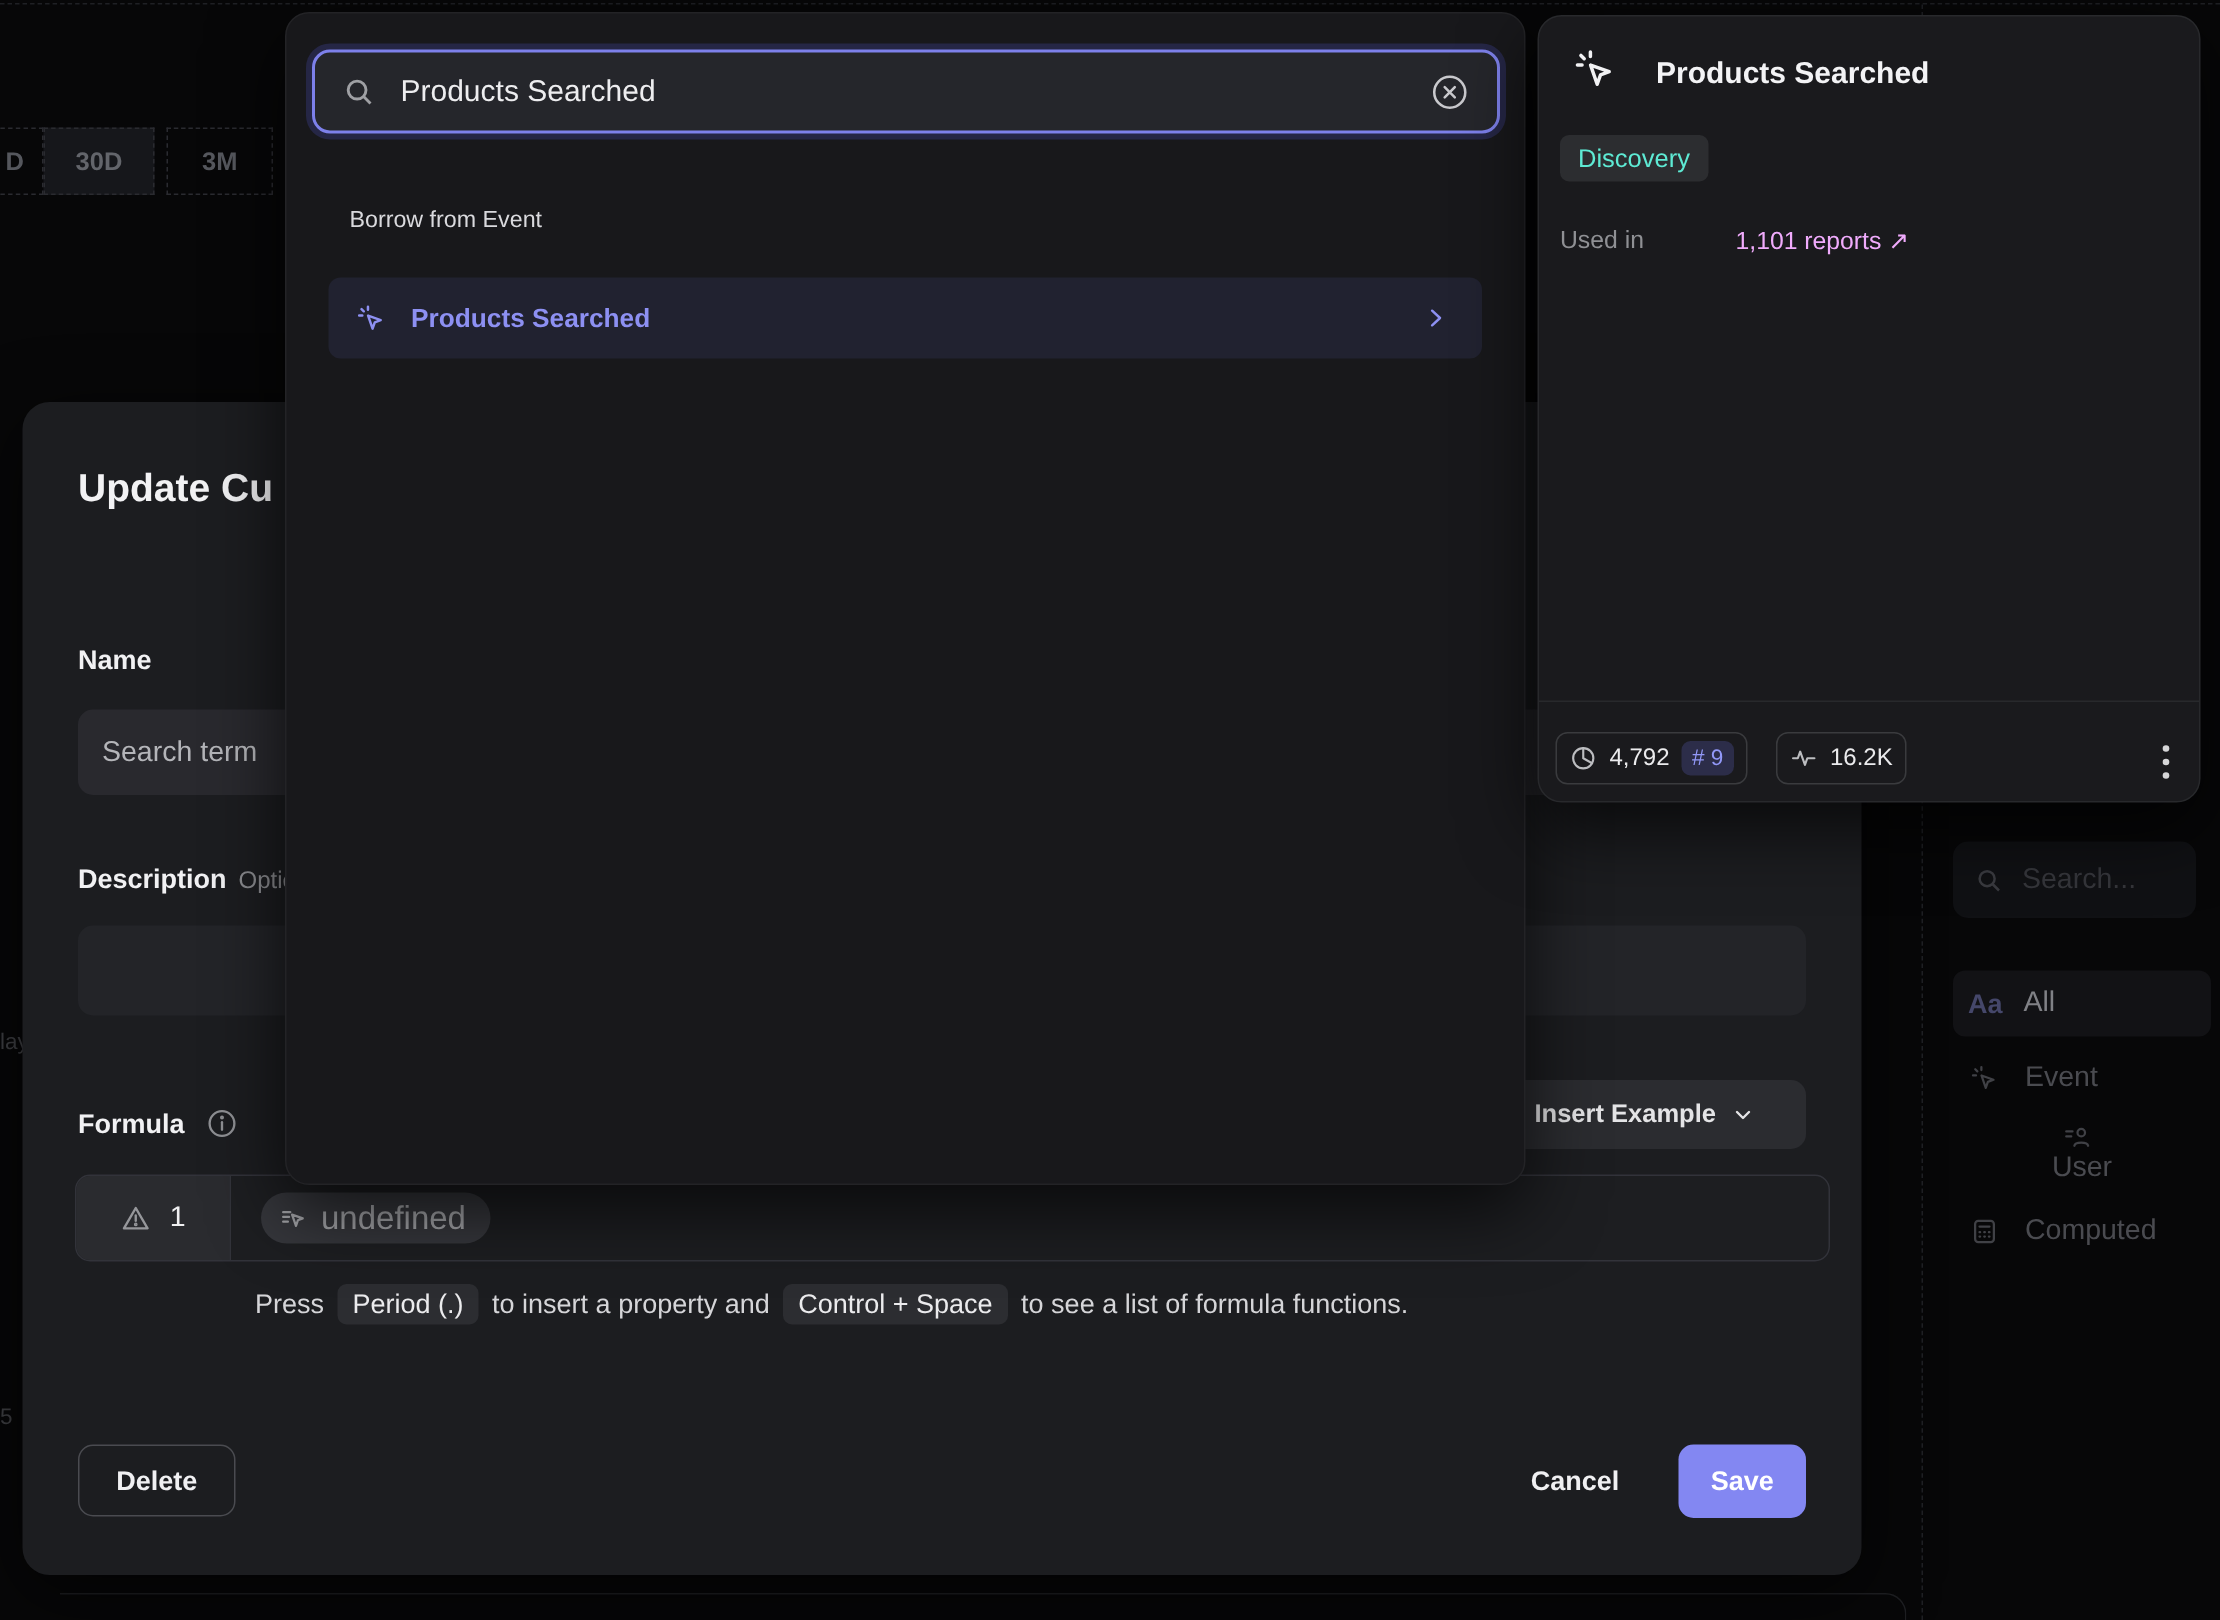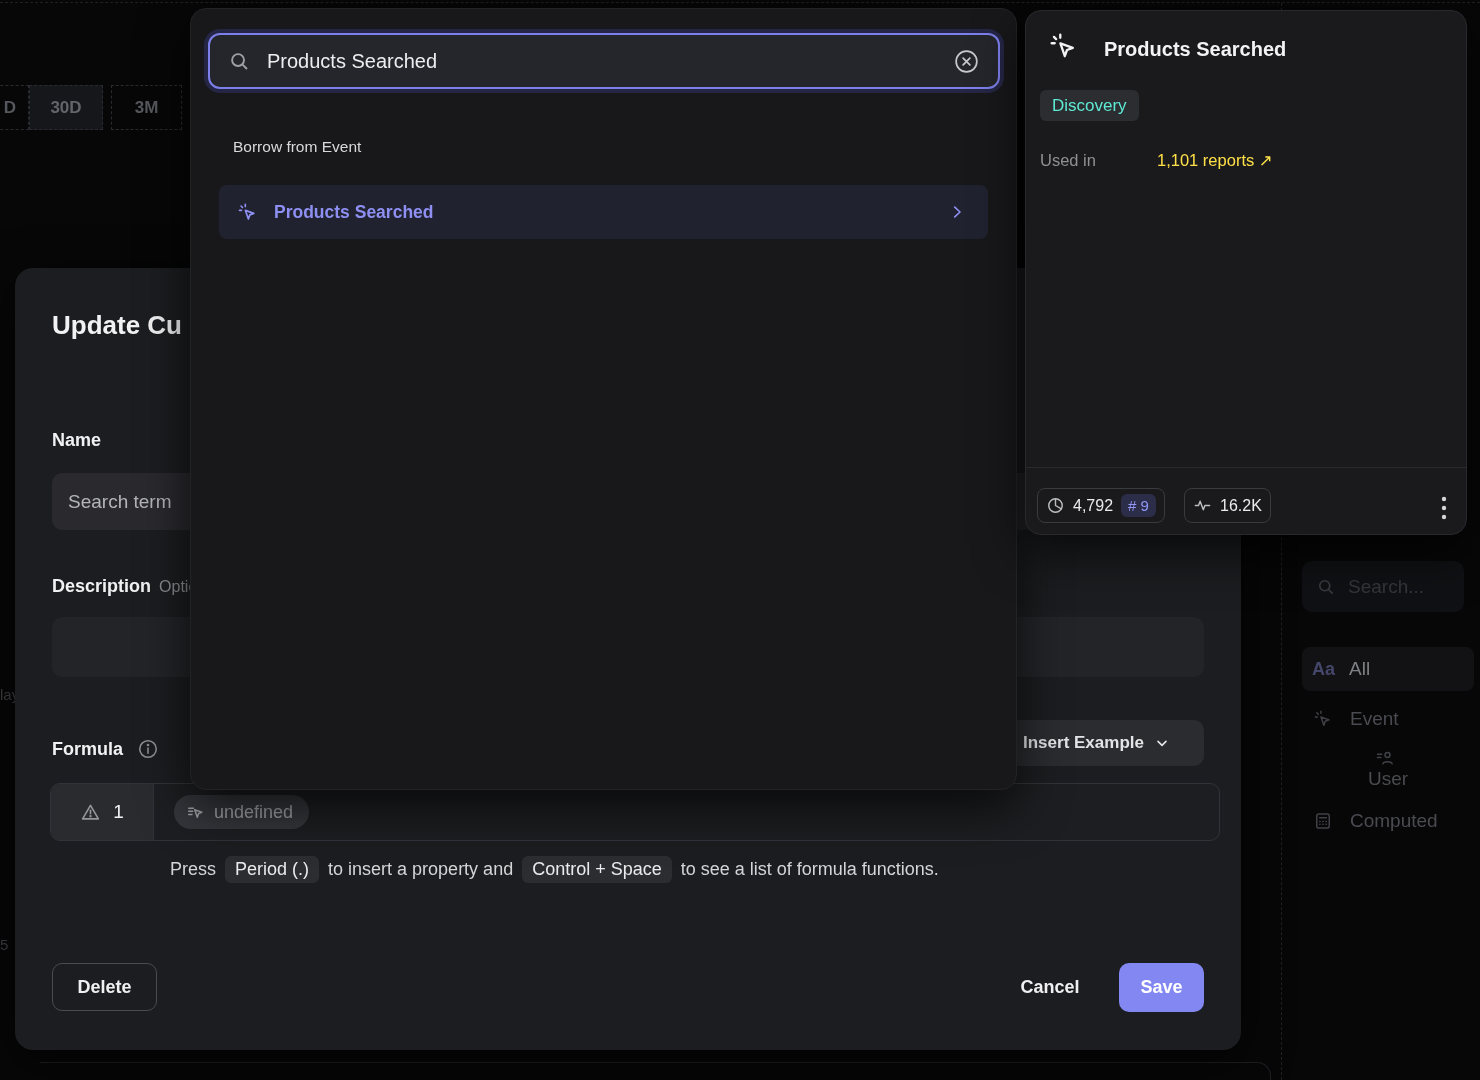--- a/index.html
+++ b/index.html
@@ -54,21 +54,21 @@
   .m-insert{left:974px;top:452px;width:215px;height:46px;background:#2b2c30;border:none;border-radius:10px;
     color:#e4e4e6;font-size:17px;font-weight:600;display:flex;align-items:center;justify-content:center;
     gap:10px;cursor:pointer;font-family:"Liberation Sans",sans-serif;}
   .m-field{left:35px;top:515px;width:1170px;height:58px;border:1px solid #32333a;border-radius:10px;
     background:#1d1e21;box-sizing:border-box;display:flex;align-items:center;}
   .m-errbox{width:102px;height:100%;background:#2a2b2f;border-right:1px solid #32333a;
     border-radius:9px 0 0 9px;display:flex;align-items:center;justify-content:center;gap:12px;
     color:#f0f0f2;font-size:19px;}
   .m-errbox .tri{color:#96979b;}
   .m-chip{margin-left:20px;height:34px;background:#35363b;border-radius:17px;display:flex;
-    align-items:center;gap:9px;padding:0 16px 0 12px;color:#a2a3a7;font-size:18px;}
+    align-items:center;gap:9px;padding:0 16px 0 12px;color:#a2a3a7;font-size:22px;}
   .m-hint{left:155px;top:588px;width:1000px;font-size:18px;color:#d5d5d8;display:flex;
     align-items:center;gap:9px;white-space:nowrap;}
   .kbd{background:#2c2d31;border-radius:6px;padding:3px 10px;color:#ebebed;}
   .btn{border-radius:10px;font-family:"Liberation Sans",sans-serif;font-size:18px;font-weight:600;
     display:flex;align-items:center;justify-content:center;cursor:pointer;box-sizing:border-box;}
   .m-delete{left:37px;top:695px;width:105px;height:48px;background:transparent;
     border:1px solid #4a4b50;color:#f0f0f2;}
   .m-cancel{left:990px;top:696px;width:90px;height:46px;background:transparent;border:none;color:#f0f0f2;}
   .m-save{left:1104px;top:695px;width:85px;height:49px;background:#8387f2;border:none;color:#ffffff;}
 
@@ -90,21 +90,21 @@
   .p-row .chev{margin-left:auto;margin-right:22px;color:#8d90f2;}
 
   
   .panel{left:1025px;top:10px;width:442px;height:525px;background:#1a1a1d;border:1px solid #28292c;
     border-radius:16px;box-shadow:0 16px 50px rgba(0,0,0,.7);box-sizing:border-box;}
   .d-icon{left:22px;top:20px;color:#f2f2f4;}
   .d-title{left:78px;top:27px;font-size:20px;font-weight:700;color:#f3f3f5;}
   .d-badge{left:14px;top:79px;height:31px;background:#2c2d30;border-radius:6px;display:inline-flex;
     align-items:center;padding:0 12px;font-size:17px;color:#5eead4;}
   .d-used-label{left:14px;top:140px;font-size:16.5px;color:#8f9094;}
-  .d-used-value{left:131px;top:140px;font-size:16.5px;color:#fde047;cursor:pointer;}
+  .d-used-value{left:131px;top:140px;font-size:16.5px;color:#f0abfc;cursor:pointer;}
   .d-divider{left:0;top:456px;width:440px;height:0;border-top:1px solid #28292c;}
   .d-pill{top:477px;height:35px;border:1px solid #3a3b3e;border-radius:8px;display:flex;
     align-items:center;gap:8px;box-sizing:border-box;padding:0 8px;color:#ebebed;font-size:16px;
     background:transparent;cursor:pointer;font-family:"Liberation Sans",sans-serif;}
   .d-pill .picon{color:#bcbdc0;}
   .d-pill1{left:11px;}
   .d-rank{background:#2c2d49;color:#9298f8;border-radius:6px;padding:3px 7px;font-size:15px;}
   .d-pill2{left:158px;}
   .d-kebab{left:405px;top:478px;background:none;border:none;color:#d6d6d8;cursor:pointer;padding:4px;}
 </style>

